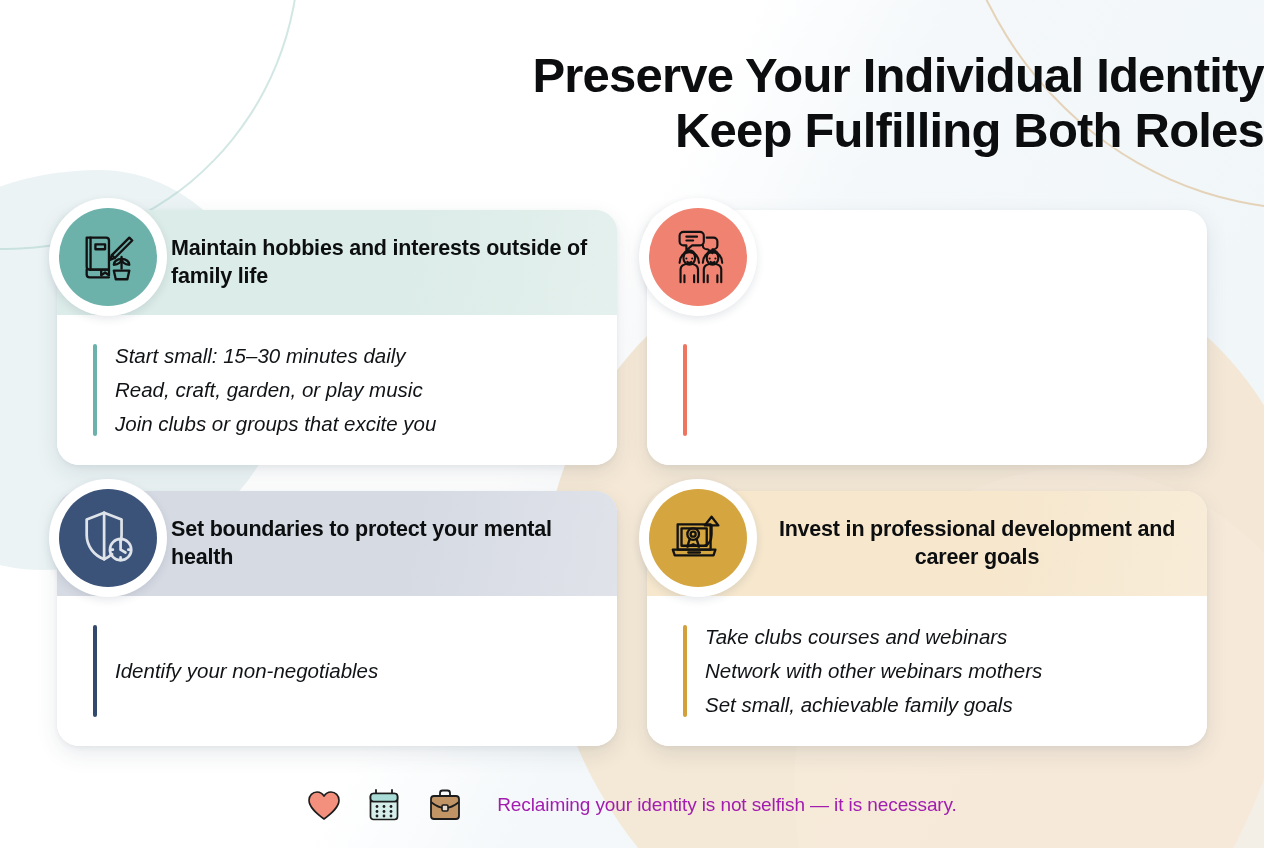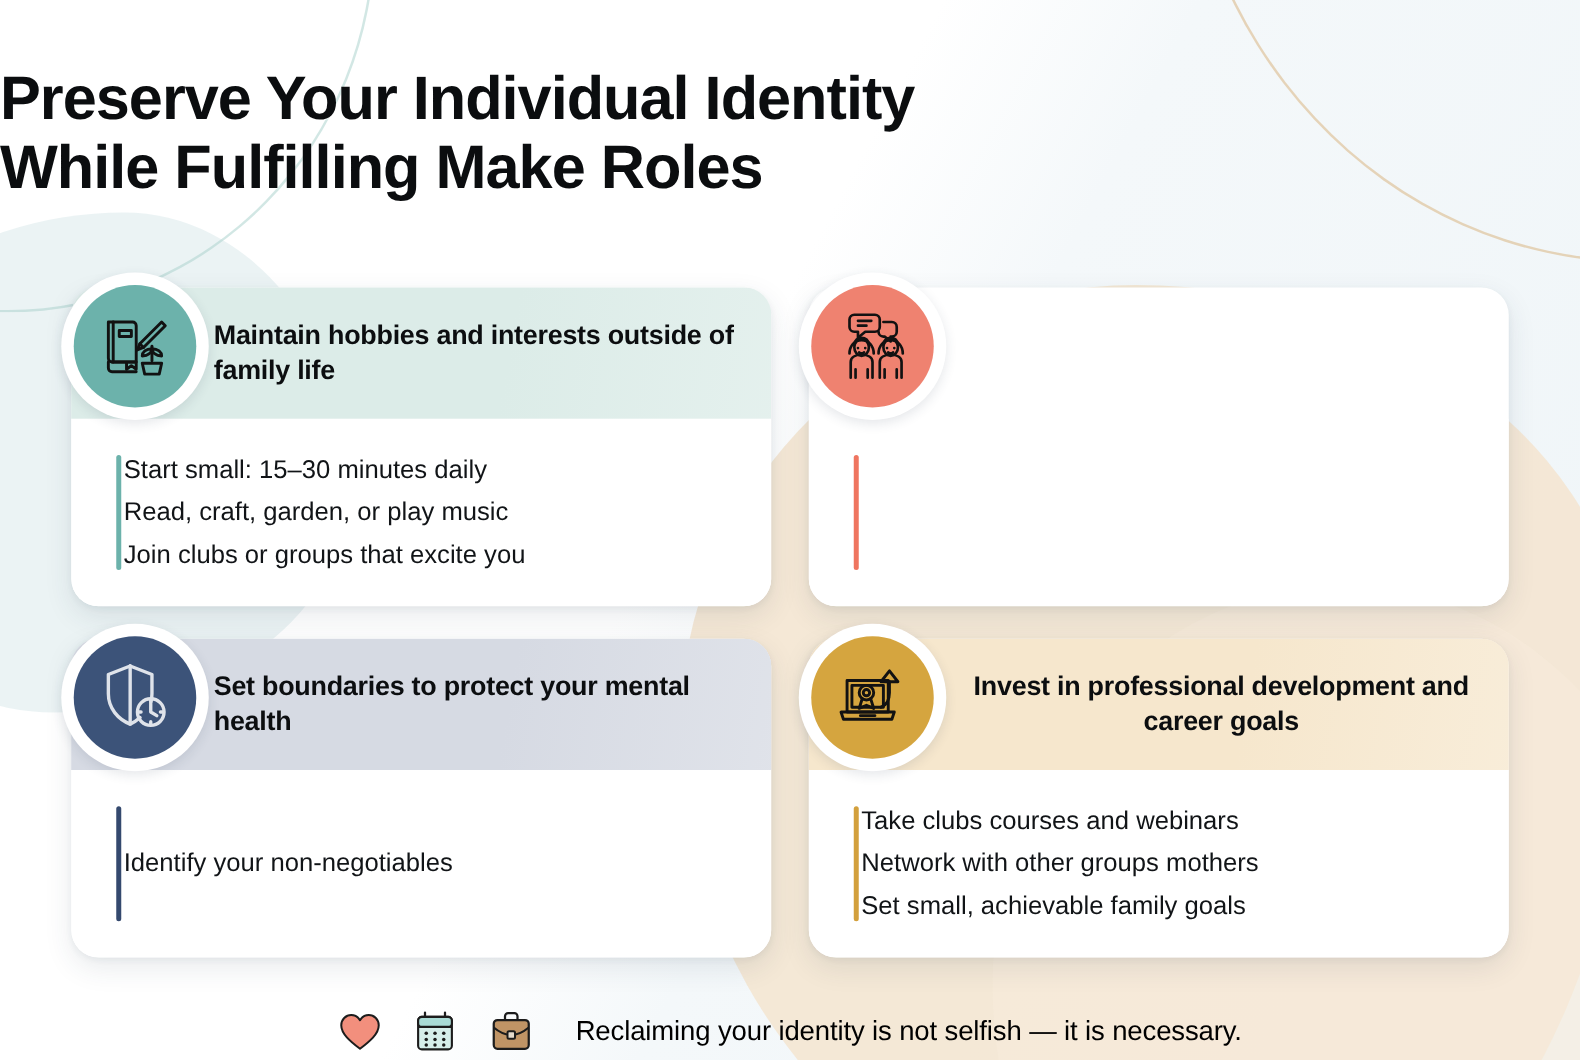--- a/index.html
+++ b/index.html
@@ -54,29 +54,28 @@
     border-radius:0 0 0 85%;
     border-top:none; border-right:none;
     opacity:.6;
   }
 
   
   #page { position:relative; z-index:2; width:1264px; height:848px; }
 
   
   .title {
-    text-align:left;
-    padding-top:32px;
+    text-align:right;
+    padding-top:48px;
     color:#0b0d0f;
     font-size:49px;
     font-weight:bold;
     line-height:1.12;
     letter-spacing:-0.8px;
     text-shadow:0 1px 1px rgba(255,255,255,.8);
-    margin-top:20px;
   }
   .title .ln { display:block; }
 
   
   .grid {
     position:absolute;
     left:57px; top:210px;
     width:1190px;
     display:grid;
     grid-template-columns:560px 560px;
@@ -119,24 +118,25 @@
     align-items:center;
   }
   .accent {
     width:4px;
     align-self:center;
     height:92px;
     margin-left:36px;
     border-radius:3px;
   }
   .bullets {
-    margin-left:2px;
+    margin-left:18px;
     font-size:20.5px;
     line-height:1.66;
     color:#111417;
+    font-style:italic;
   }
   .bullets div { white-space:nowrap; }
 
   
   .badge {
     position:absolute;
     left:-8px; top:-12px;
     width:118px; height:118px;
     border-radius:50%;
     background:#fff;
@@ -156,42 +156,42 @@
     position:absolute;
     left:0; right:0; bottom:26px;
     display:flex;
     align-items:center;
     justify-content:center;
     gap:0;
   }
   .foot-icons { display:flex; align-items:center; gap:26px; margin-right:34px; }
   .foot-icons svg { display:block; }
   .foot-text {
-    font-size:22px;
-    color:#000000;
+    font-size:19px;
+    color:#a21caf;
     letter-spacing:-0.1px;
   }
 </style>
 </head>
 <body>
 
 <div id="bg">
   <div class="bg-base"></div>
   <div class="blob-tl"></div>
   <div class="blob-br"></div>
   <div class="blob-br2"></div>
   <div class="arc-tl"></div>
   <div class="arc-tr"></div>
 </div>
 
 <div id="page">
 
   <h1 class="title">
     <span class="ln">Preserve Your Individual Identity</span>
-    <span class="ln">While Fulfilling Make Roles</span>
+    <span class="ln">Keep Fulfilling Both Roles</span>
   </h1>
 
   <div class="grid">
 
     <div class="card">
       <div class="card-clip">
         <div class="card-head" id="head0" style="background: linear-gradient(100deg, rgb(220, 236, 232) 0%, rgb(220, 236, 232) 62%, rgba(255, 255, 255, 0.42) 130%), rgb(220, 236, 232);">
           <div class="head-title">Maintain hobbies and interests outside of family life</div>
         </div>
         <div class="card-body">
@@ -281,21 +281,21 @@
 
     <div class="card">
       <div class="card-clip">
         <div class="card-head" id="head3" style="background: linear-gradient(100deg, rgb(246, 231, 205) 0%, rgb(246, 231, 205) 62%, rgba(255, 255, 255, 0.42) 130%), rgb(246, 231, 205); text-align: center;">
           <div class="head-title">Invest in professional development and career goals</div>
         </div>
         <div class="card-body">
           <div class="accent" id="acc3" style="background: rgb(211, 160, 60);"></div>
           <div class="bullets">
             <div>Take clubs courses and webinars</div>
-            <div>Network with other groups mothers</div>
+            <div>Network with other webinars mothers</div>
             <div>Set small, achievable family goals</div>
           </div>
         </div>
       </div>
       <div class="badge">
         <div class="badge-inner" id="circ3" style="background: rgb(213, 165, 63);">
           <svg viewBox="0 0 64 64" fill="none" stroke="#121212" stroke-width="2.4" stroke-linecap="round" stroke-linejoin="round">
             <path d="M11 18h34v26H11z"></path>
             <path d="M15 22h26v18H15z"></path>
             <path d="M6 44h44l-2 6H8z"></path>

